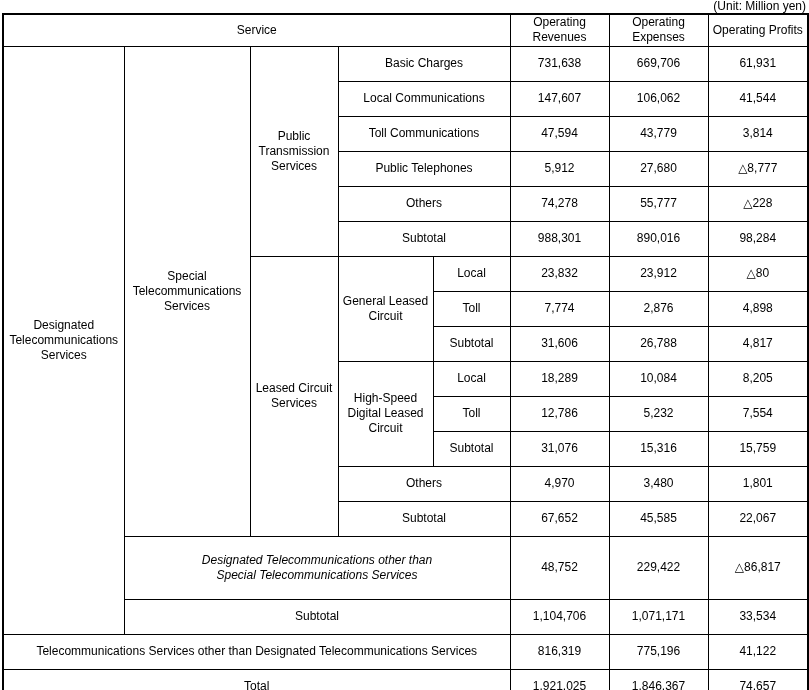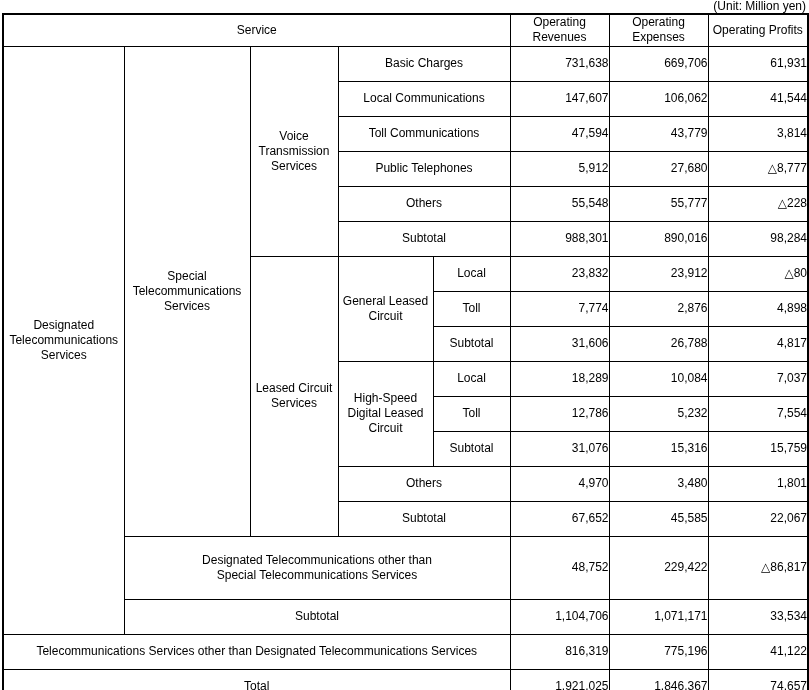--- a/index.html
+++ b/index.html
@@ -40,28 +40,29 @@
     border: 2px solid #000000;
   }
   tr.hdr { height: 32px; }
   tr.std { height: 35px; }
   tr.tall { height: 49px; }
   td.lbl, th.lbl {
     text-align: center;
     padding: 2px 2px;
   }
   td.num {
-    text-align: right;
+    text-align: center;
     padding-right: 11px;
     white-space: nowrap;
   }
   th.nowrap { white-space: nowrap; }
   .wrapbox {
     max-width: 270px;
     margin: 16px auto;
+    font-style: italic;
   }
 </style>
 </head>
 <body>
 
 <div class="page">
   <div class="unit-note">(Unit: Million yen)</div>
 
   <table class="fin">
     <colgroup>
@@ -79,21 +80,21 @@
         <tr class="hdr">
       <th class="lbl" colspan="5">Service</th>
       <th class="lbl">Operating Revenues</th>
       <th class="lbl">Operating Expenses</th>
       <th class="lbl nowrap">Operating Profits</th>
     </tr>
 
     <tr class="std">
       <td class="lbl" rowspan="16">Designated Telecommunications Services</td>
       <td class="lbl" rowspan="14">Special Telecommunications Services</td>
-      <td class="lbl" rowspan="6">Voice Transmission Services</td>
+      <td class="lbl" rowspan="6">Public Transmission Services</td>
       <td class="lbl" colspan="2">Basic Charges</td>
       <td class="num">731,638</td>
       <td class="num">669,706</td>
       <td class="num">61,931</td>
     </tr>
 
     <tr class="std">
       <td class="lbl" colspan="2">Local Communications</td>
       <td class="num">147,607</td>
       <td class="num">106,062</td>
@@ -109,21 +110,21 @@
 
     <tr class="std">
       <td class="lbl" colspan="2">Public Telephones</td>
       <td class="num">5,912</td>
       <td class="num">27,680</td>
       <td class="num">△8,777</td>
     </tr>
 
     <tr class="std">
       <td class="lbl" colspan="2">Others</td>
-      <td class="num">55,548</td>
+      <td class="num">74,278</td>
       <td class="num">55,777</td>
       <td class="num">△228</td>
     </tr>
 
     <tr class="std">
       <td class="lbl" colspan="2">Subtotal</td>
       <td class="num">988,301</td>
       <td class="num">890,016</td>
       <td class="num">98,284</td>
     </tr>
@@ -149,21 +150,21 @@
       <td class="num">31,606</td>
       <td class="num">26,788</td>
       <td class="num">4,817</td>
     </tr>
 
     <tr class="std">
       <td class="lbl" rowspan="3">High-Speed Digital Leased Circuit</td>
       <td class="lbl">Local</td>
       <td class="num">18,289</td>
       <td class="num">10,084</td>
-      <td class="num">7,037</td>
+      <td class="num">8,205</td>
     </tr>
 
     <tr class="std">
       <td class="lbl">Toll</td>
       <td class="num">12,786</td>
       <td class="num">5,232</td>
       <td class="num">7,554</td>
     </tr>
 
     <tr class="std">

